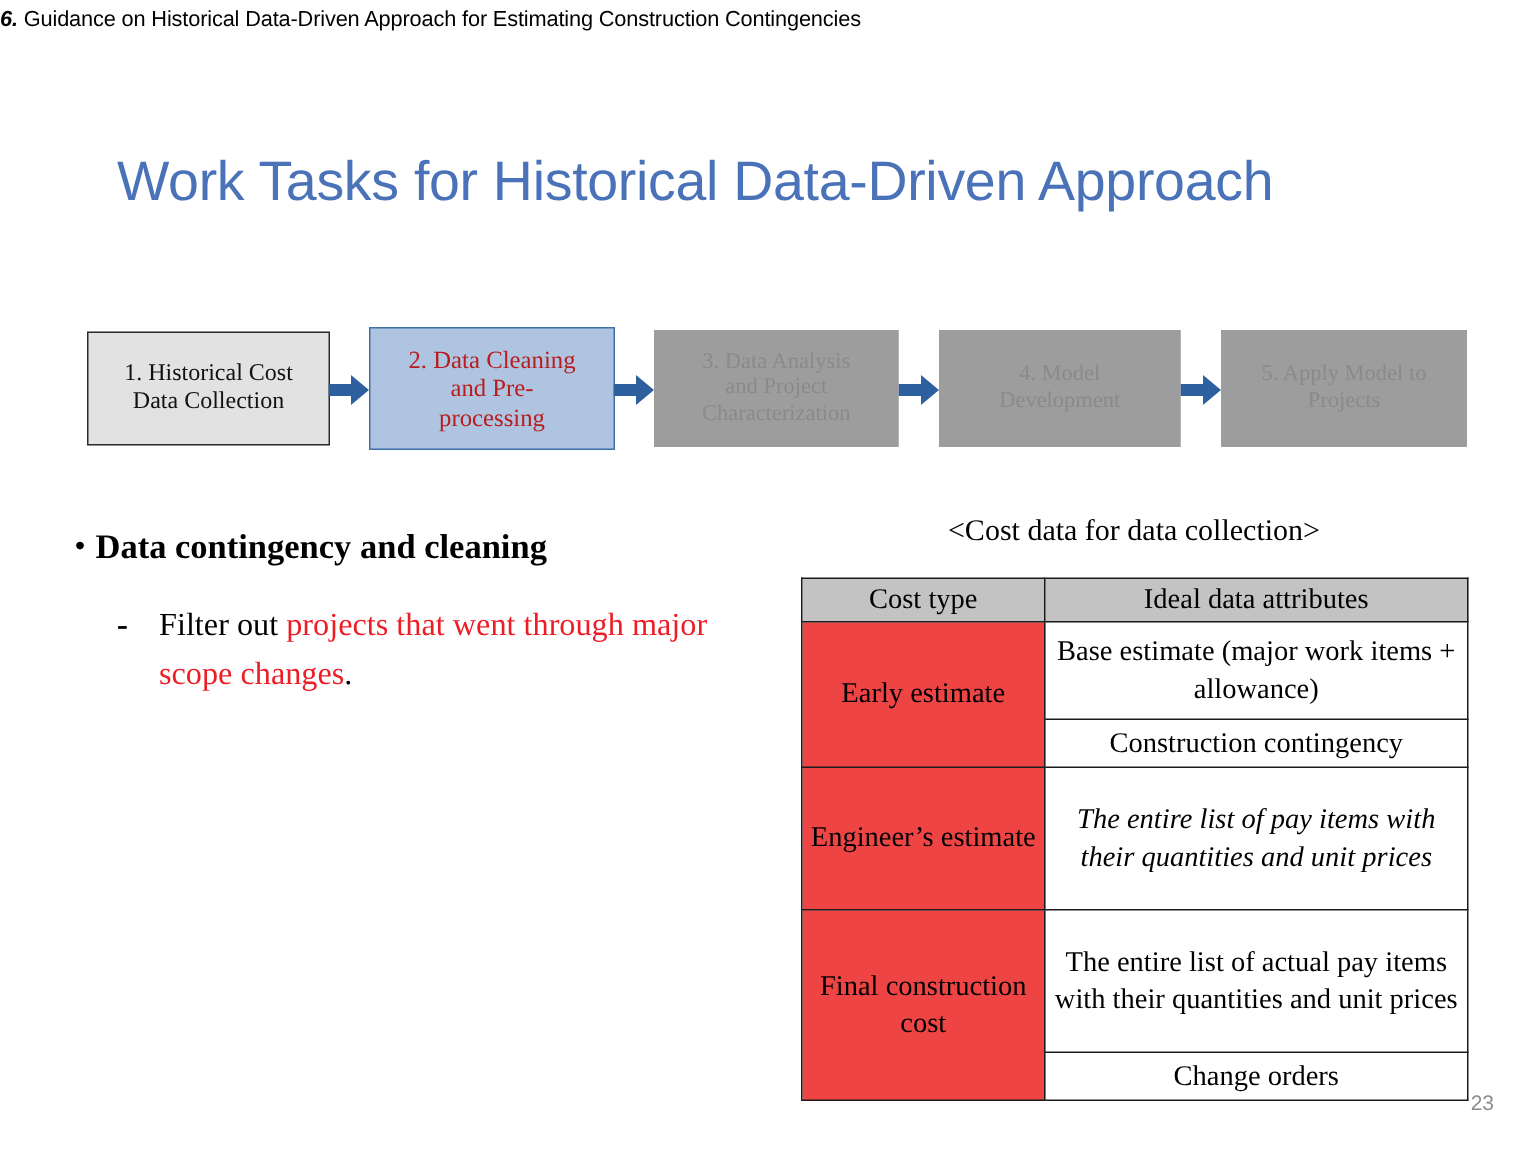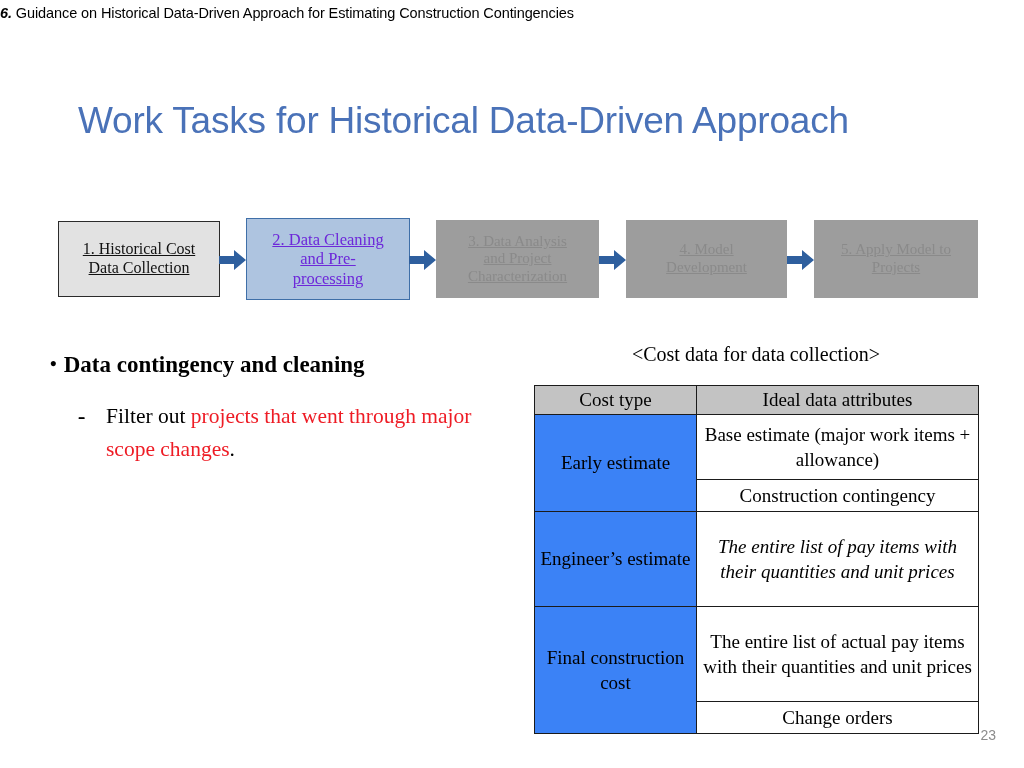--- a/index.html
+++ b/index.html
@@ -59,35 +59,35 @@
     position: absolute;
     box-sizing: border-box;
     display: flex;
     align-items: center;
     justify-content: center;
     text-align: center;
     font-family: "Liberation Serif", serif;
     line-height: 1.17;
     pointer-events: auto;
   }
-  .flow-box .flow-label { display: block; padding: 0 21px; text-decoration: underline; }
+  .flow-box .flow-label { display: block; padding: 0 21px; }
 
   .fb-1 {
     left: 58px; top: 221px; width: 162px; height: 76px;
     background: #e2e2e2;
     border: 1.6px solid #2b2b2b;
     font-size: 16px;
     color: #111111;
   }
   .fb-2 {
     left: 246px; top: 218px; width: 164px; height: 82px;
     background: #aec4e0;
     border: 1.4px solid #3f6fa8;
     font-size: 16.5px;
-    color: #6d28d9;
+    color: #b91c1c;
   }
   .fb-3 {
     left: 436px; top: 220px; width: 163px; height: 78px;
     background: #9d9d9d;
     border: 1px solid #9d9d9d;
     font-size: 15px;
     color: #8a8a8a;
   }
   .fb-4 {
     left: 626px; top: 220px; width: 161px; height: 78px;
@@ -185,21 +185,21 @@
     font-size: 19px;
     line-height: 1.32;
     color: #000000;
   }
   #cost-table th {
     background: #c3c3c3;
     height: 26px;
     font-size: 19px;
   }
   #cost-table td.type-cell {
-    background: #3b82f6;
+    background: #ef4444;
   }
   #cost-table td.attr-cell {
     background: #ffffff;
   }
 
   
   #page-number {
     position: absolute;
     right: 28px;
     bottom: 25px;

